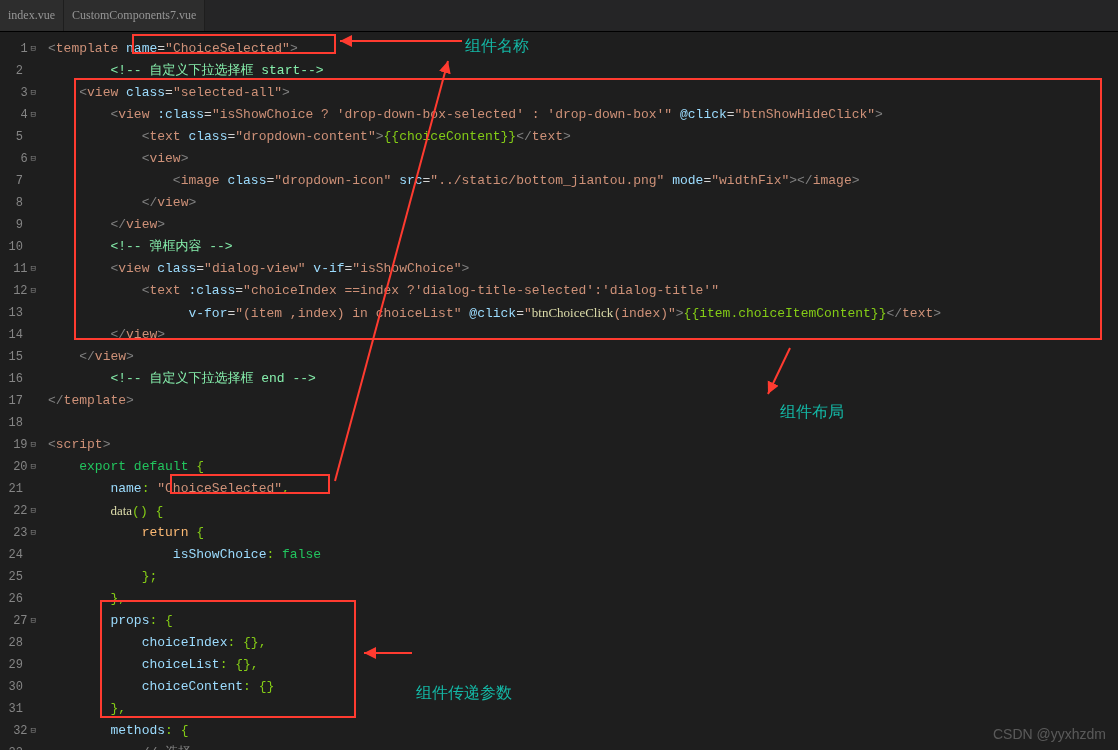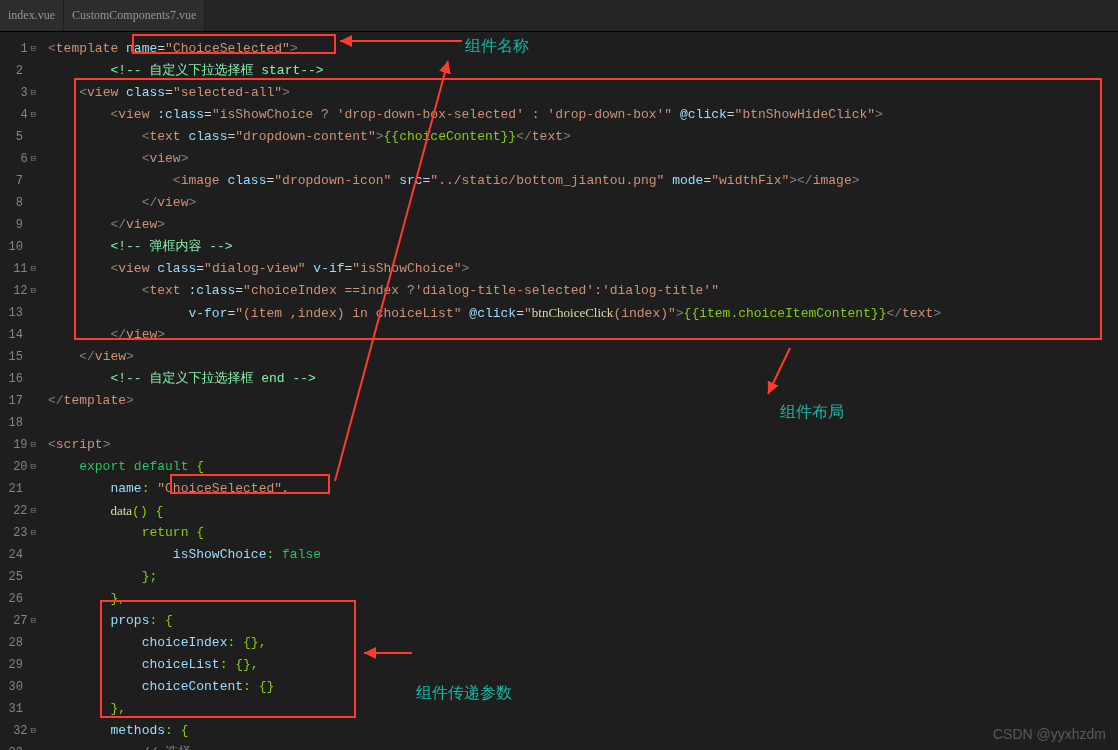--- a/index.html
+++ b/index.html
@@ -66,21 +66,21 @@
 
 .c-tag { color:#ce9178; }      
 .c-br  { color:#808080; }      
 .c-attr{ color:#9cdcfe; }      
 .c-str { color:#ce9178; }      
 .c-op  { color:#d4d4d4; }      
 .c-txt { color:#84cc16;text-align:center; }
 .c-cmt { color:#86efac; }      
 .c-cmt2{ color:#808080; }      
 .c-kw  { color:#22c55e; }      
-.c-kw2 { color:#84cc16; }      
+.c-kw2 { color:#fdba74; }      
 .c-fn  { color:#dcdcaa;font-family:Liberation Serif, serif; }
 .c-prop{ color:#9cdcfe; }
 
 .ann-box {
   position:absolute;
   border:2px solid #ff3b30;
   pointer-events:none;
 }
 .ann-text {
   position:absolute;

